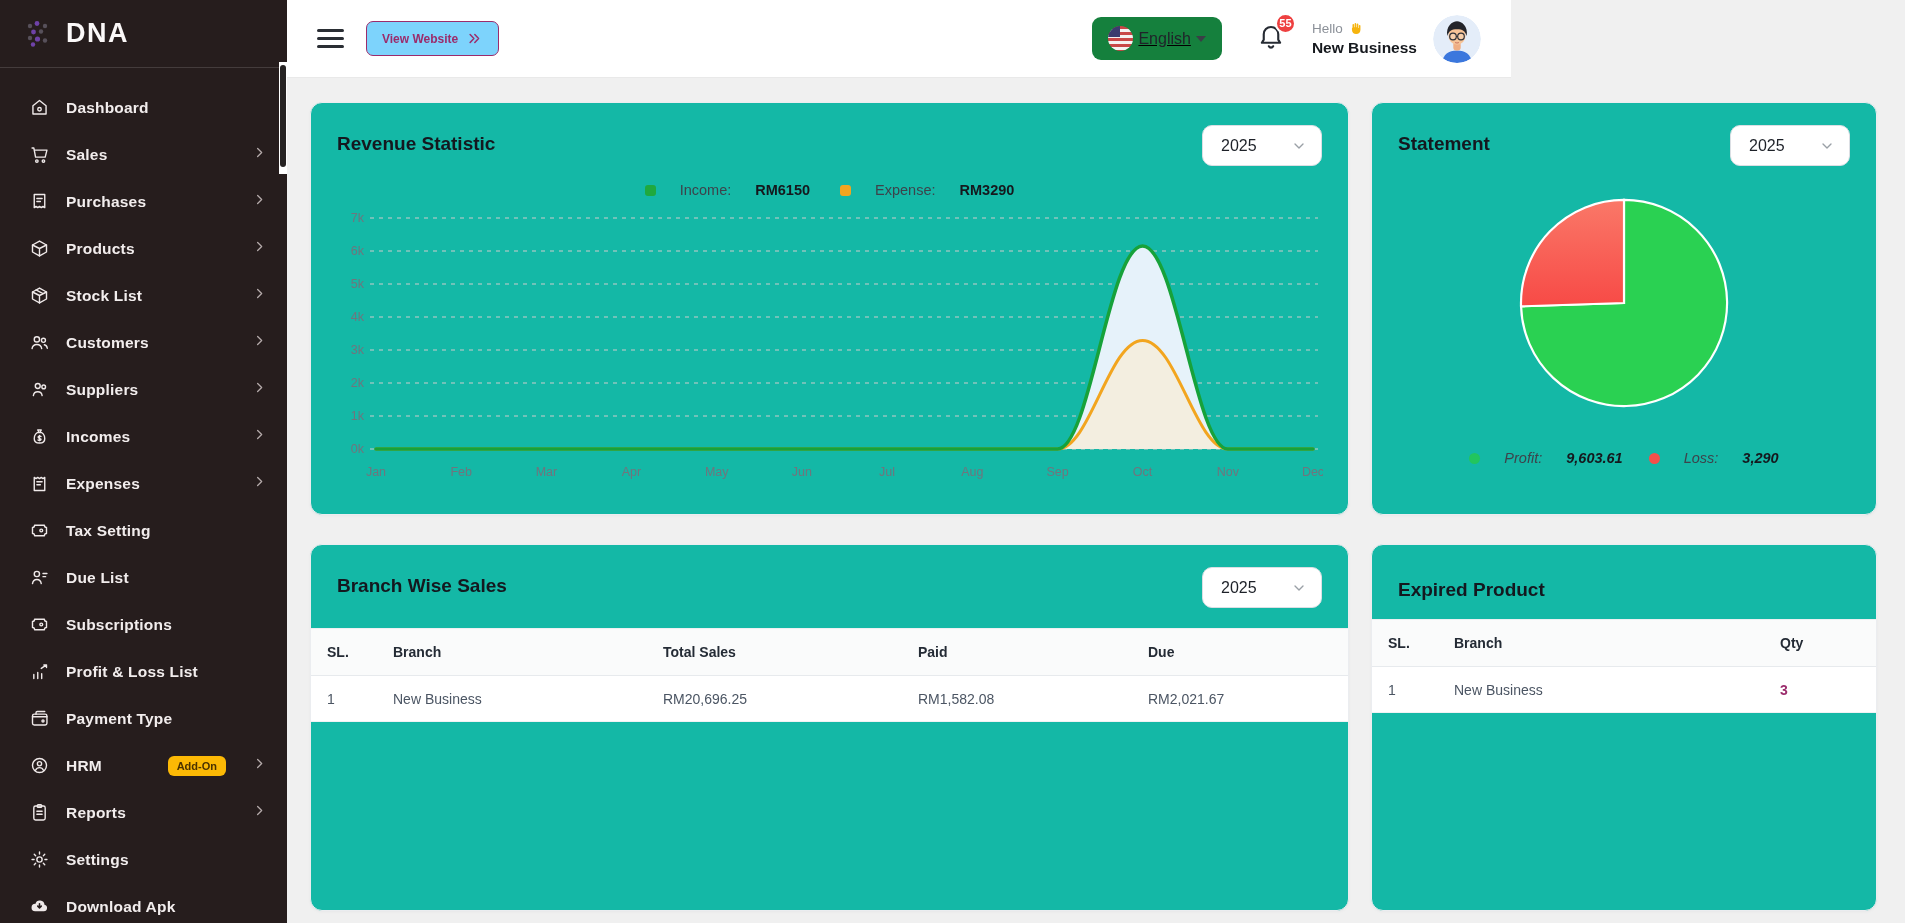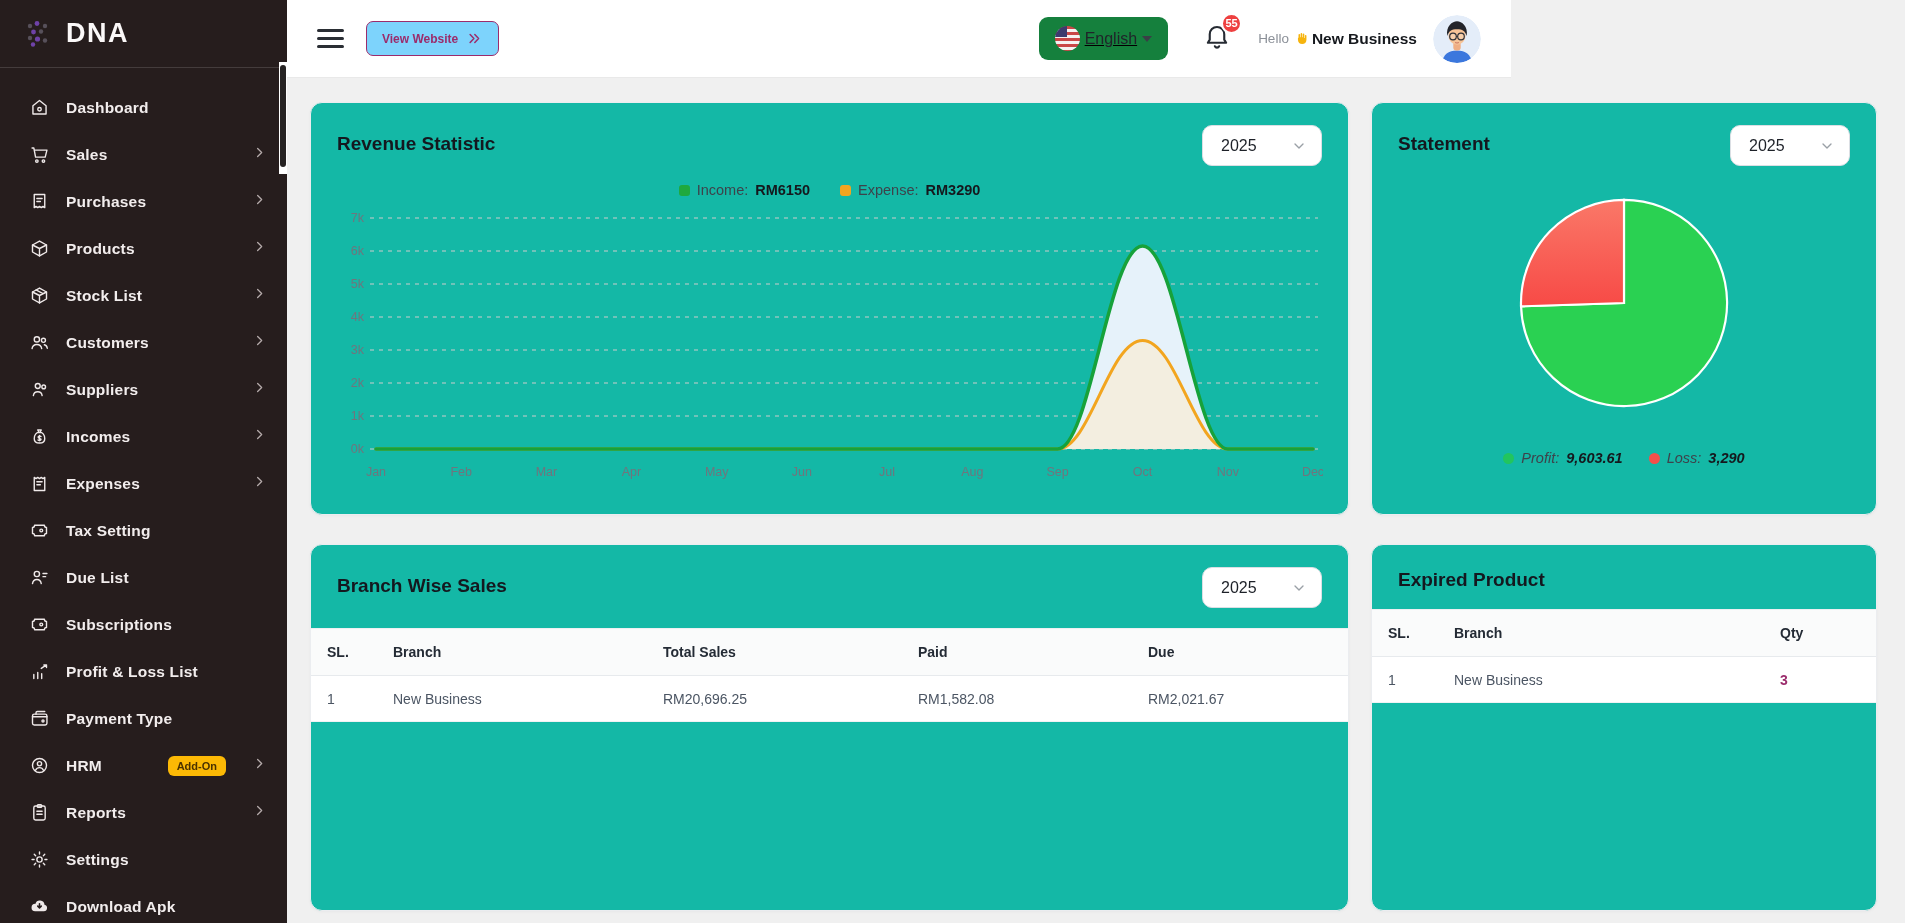--- a/index.html
+++ b/index.html
@@ -47,42 +47,42 @@
   .flag::after { content:""; position:absolute; left:0; top:0; width:12px; height:11px; background:#3c3b6e; }
   .lang-label { font-size:16px; color:#20242a; font-weight:500; }
   .caret-down { width:0; height:0; border-left:5px solid transparent; border-right:5px solid transparent;
     border-top:6px solid #3a3f46; }
   .bell-wrap { position:relative; margin-left:34px; cursor:pointer; }
   .bell-wrap svg { width:30px; height:30px; stroke:#262b33; fill:none; stroke-width:1.7;
     stroke-linecap:round; stroke-linejoin:round; }
   .notif-badge { position:absolute; top:-9px; right:-10px; min-width:21px; height:21px; background:#ee4040;
     border-radius:50%; color:#fff; font-size:11px; font-weight:700; display:flex; align-items:center;
     justify-content:center; border:2px solid #fff; }
-  .user-meta { margin-left:26px; display:flex; flex-direction:row; gap:3px; }
+  .user-meta { margin-left:26px; display:flex; flex-direction:column; gap:3px; }
   .greeting { font-size:13.5px; color:#8b9098; display:flex; align-items:center; gap:5px; }
   .greeting svg { width:15px; height:15px; }
   .user-name { font-size:15.5px; font-weight:700; color:#15181d; }
   .avatar { margin-left:16px; width:48px; height:48px; border-radius:50%; overflow:hidden; cursor:pointer; flex:none; }
 
   
   .content { flex:1; display:grid; grid-template-columns:1039px 506px; grid-template-rows:413px 367px;
     gap:29px 22px; padding:24px 28px 12px 23px; background:#f0f0f0; min-height:0; }
   .card { background:#14b8a6; border:1px solid #ebedf0; border-radius:12px;
     box-shadow:0 1px 3px rgba(20,20,40,.04); overflow:hidden; }
   .card-head { display:flex; align-items:flex-start; justify-content:space-between; padding:22px 26px 0 26px; }
   .card-title { font-size:19px; font-weight:700; color:#14181f; padding-top:8px; }
   .year-select { display:flex; align-items:center; justify-content:space-between; width:120px; height:41px;
     border:1px solid #dbdfe4; border-radius:10px; background:#fff; padding:0 14px 0 18px;
     font-size:16px; color:#1d2128; cursor:pointer; }
   .year-select svg { width:16px; height:16px; stroke:#9aa0a6; fill:none; stroke-width:2;
     stroke-linecap:round; stroke-linejoin:round; }
 
   
   .legend-row { display:flex; justify-content:center; gap:30px; margin-top:16px; }
-  .legend-item { display:flex; align-items:center; gap:7px; font-size:14.5px; color:#3d434b; }
+  .legend-item { display:flex; align-items:center; gap:24px; font-size:14.5px; color:#3d434b; }
   .legend-sq { width:11px; height:11px; border-radius:3px; }
   .legend-item b { color:#15181d; }
   .chart-wrap { padding:6px 27px 0 27px; }
 
   
   .pie-wrap { display:flex; justify-content:center; margin-top:28px; }
   .pie-legend { display:flex; justify-content:center; gap:26px; margin-top:38px;font-style:italic; }
   .pie-legend .legend-dot { width:11px; height:11px; border-radius:50%; }
 
   
@@ -544,21 +544,21 @@
               <td>New Business</td>
               <td>RM20,696.25</td>
               <td>RM1,582.08</td>
               <td>RM2,021.67</td>
             </tr>
           </tbody>
         </table>
       </section>
 
       <section class="card">
-        <div class="card-head" style="padding-top:24px;">
+        <div class="card-head" style="padding-top:34px;">
           <h2 class="card-title" style="padding-top:0;">Expired Product</h2>
         </div>
         <table class="tbl" style="margin-top:18px;">
           <colgroup>
               <col style="width:66px">
               <col style="width:326px">
               <col>
             </colgroup>
           <thead>
             <tr>

